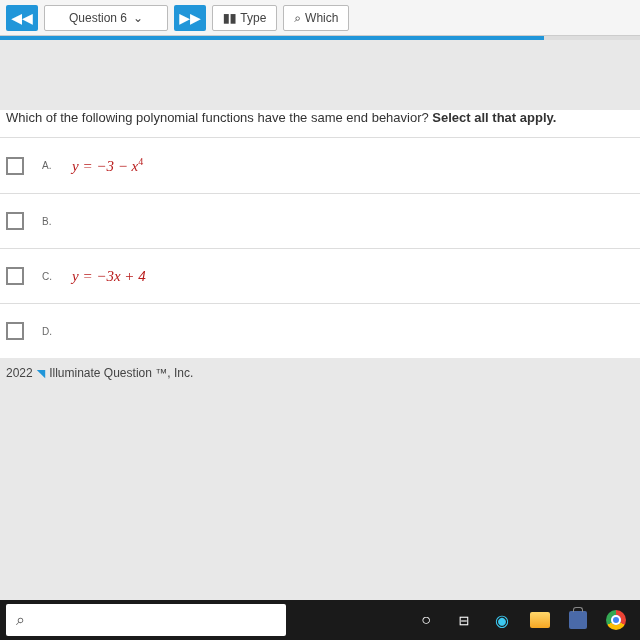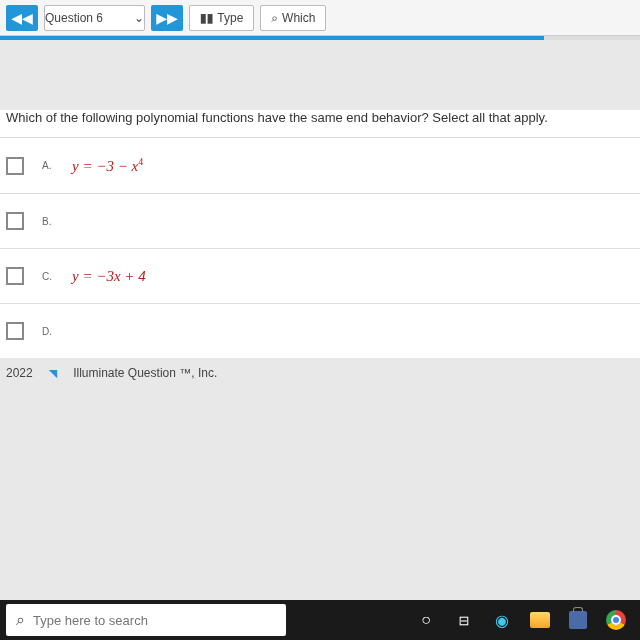--- a/index.html
+++ b/index.html
@@ -37,22 +37,22 @@
       border-radius: 2px;
       font-size: 14px;
       cursor: pointer;
     }
     .question-select {
       background: white;
       border: 1px solid #bbb;
       height: 26px;
       display: flex;
       align-items: center;
-      padding: 0 0;
-      gap: 31px;
+      padding: 0 24px;
+      gap: 6px;
       font-size: 12px;
       color: #444;
       border-radius: 2px;
       cursor: pointer;
     }
     .nav-btn-fwd {
       background: #2196d9;
       color: white;
       border: none;
       width: 32px;
@@ -90,21 +90,21 @@
     .question-area {
       background: white;
       margin-top: 70px;
       padding: 0;
     }
     .question-text {
       font-size: 13px;
       color: #333;
       padding: 0 6px 12px 6px;
     }
-    .question-text .bold { font-weight: normal; }
+    .question-text .bold { font-weight: bold; }
     .option-row {
       border-top: 1px solid #ddd;
       padding: 18px 6px 18px 6px;
       display: flex;
       align-items: center;
       gap: 18px;
     }
     .checkbox {
       width: 18px;
       height: 18px;
@@ -124,21 +124,21 @@
       font-style: italic;
       color: #b91c1c;
     }
     .formula sup { font-size: 10px; font-style: normal; }
     .footer {
       font-size: 12px;
       color: #444;
       padding: 8px 6px;
       display: flex;
       align-items: center;
-      gap: 16px;
+      gap: 4px;
     }
     .footer-icon {
       color: #2196d9;
       font-size: 11px;
     }
     .taskbar {
       position: absolute;
       bottom: 0;
       left: 0;
       right: 0;
@@ -241,21 +241,20 @@
   <div class="footer">
     <span>2022</span>
     <span class="footer-icon">◥</span>
     <span>Illuminate Question ™, Inc.</span>
   </div>
 </div>
 
 <div class="taskbar">
   <div class="search-box">
     <span style="color:#555">⌕</span>
-    <input type="text" placeholder="Type here to search" style="">
   </div>
   <div class="task-spacer"></div>
   <div class="task-icon">○</div>
   <div class="task-icon" style="font-size:13px">⊟</div>
   <div class="task-icon">
       <span class="edge-icon">◉</span>
     </div>
   <div class="task-icon">
       <div class="files-icon"></div>
     </div>

